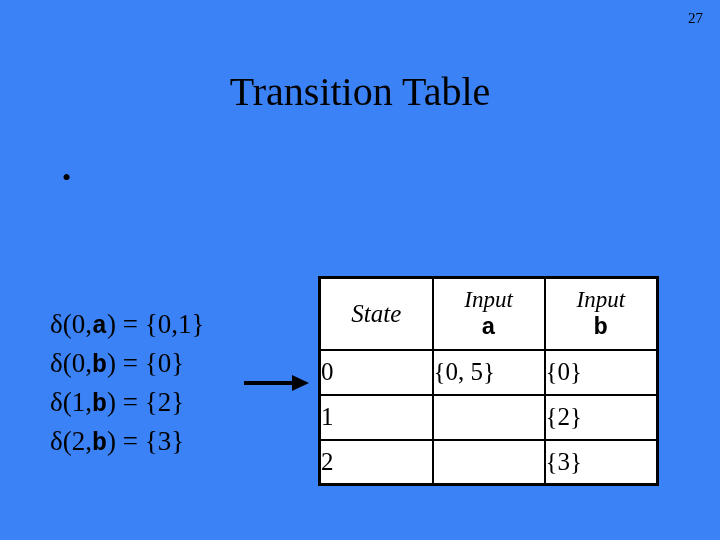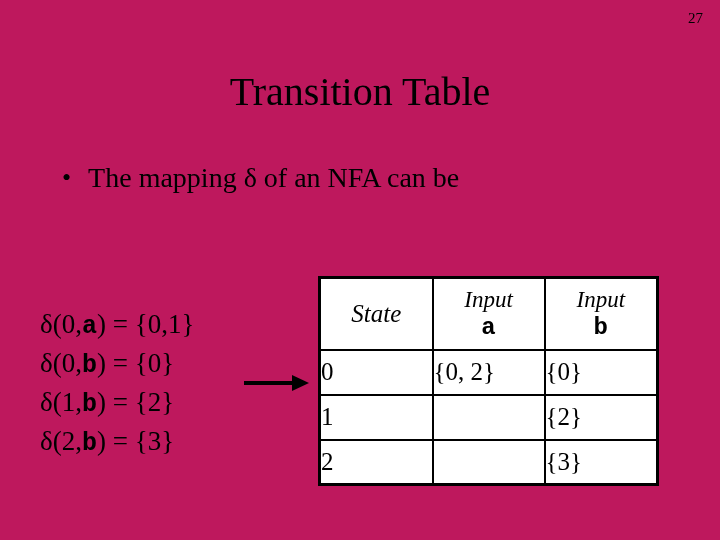--- a/index.html
+++ b/index.html
@@ -1,21 +1,21 @@
 <!DOCTYPE html>
 <html><head>
 <meta charset="utf-8">
 <style>
   * { margin: 0; padding: 0; box-sizing: border-box; }
   html, body { background: #888; }
   .slide {
     position: relative;
     width: 720px;
     height: 540px;
-    background: #be185d;
+    background: #3b82f6;
     overflow: hidden;
     font-family: "Liberation Serif", serif;
     color: #000000;
   }
   .page-number {
     position: absolute;
     top: 10px;
     left: 688px;
     font-size: 15px;
     font-family: "Liberation Serif", serif;
@@ -51,20 +51,21 @@
   .italic { font-style: italic; }
   .equations {
     position: absolute;
     left: 40px;
     top: 306px;
   }
   .equation {
     font-size: 27px;
     line-height: 37px;
     white-space: nowrap;
+    margin-left: 10px;
   }
   .eq-sym {
     font-family: "Liberation Mono", monospace;
     font-weight: bold;
     font-size: 25px;
   }
   .arrow {
     position: absolute;
     left: 240px;
     top: 370px;
@@ -111,21 +112,20 @@
 
 <div class="slide">
 
   <div class="page-number">27</div>
 
   <div class="slide-title">Transition Table</div>
 
   <div class="bullet-item">
     <span class="bullet-marker">•</span>
     <span class="bullet-text">
-      <span class="bullet-line">The mapping δ of an NFA can be</span>
     </span>
   </div>
 
   <div class="equations">
     <div class="equation"><span>δ(0,</span><span class="eq-sym">a</span><span>) = {0,1}</span></div>
     <div class="equation"><span>δ(0,</span><span class="eq-sym">b</span><span>) = {0}</span></div>
     <div class="equation"><span>δ(1,</span><span class="eq-sym">b</span><span>) = {2}</span></div>
     <div class="equation"><span>δ(2,</span><span class="eq-sym">b</span><span>) = {3}</span></div>
   </div>
 
@@ -142,21 +142,21 @@
           <span class="hdr-input-line">Input</span>
           <span class="hdr-sym-line">a</span>
         </th>
         <th class="col-b">
           <span class="hdr-input-line">Input</span>
           <span class="hdr-sym-line">b</span>
         </th>
       </tr>
       <tr class="data-row">
         <td>0</td>
-        <td>{0, 2}</td>
+        <td>{0, 5}</td>
         <td>{0}</td>
       </tr>
       <tr class="data-row">
         <td>1</td>
         <td></td>
         <td>{2}</td>
       </tr>
       <tr class="data-row">
         <td>2</td>
         <td></td>

